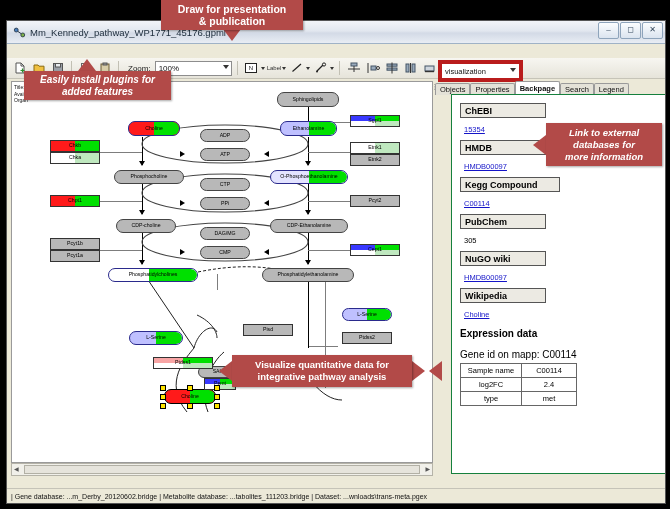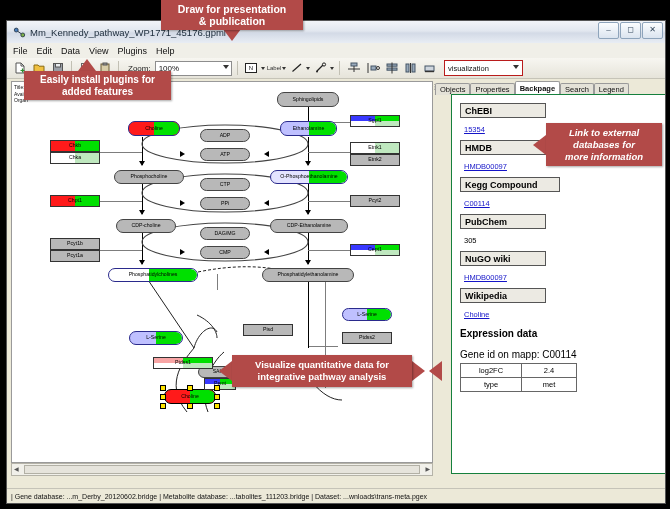--- a/index.html
+++ b/index.html
@@ -30,21 +30,21 @@
   .tbtn{width:15px;height:15px;border:1px solid transparent;border-radius:2px;position:relative;
         display:flex;align-items:center;justify-content:center;font-size:9px;color:#444;}
   .sep{width:1px;height:14px;background:#c2c0b4;margin:0 3px;}
   .zoomlbl{font-size:8px;color:#222;margin:0 2px 0 4px;}
   .zoombox{width:72px;height:13px;border:1px solid #8d8d8d;background:#fff;font-size:8px;color:#111;
            display:flex;align-items:center;padding-left:3px;position:relative;}
   .zoombox .car{position:absolute;right:2px;top:3px;border-left:3px solid transparent;border-right:3px solid transparent;border-top:4px solid #333;}
   .dd{display:flex;align-items:center;gap:1px;}
   .ddcar{border-left:2.5px solid transparent;border-right:2.5px solid transparent;border-top:3.5px solid #333;}
   .minilbl{font-size:6px;color:#333;}
-  .viz{position:absolute;right:142px;top:39px;width:74px;height:14px;border:1px solid #b91c1c;background:#fff;
+  .viz{position:absolute;right:142px;top:39px;width:74px;height:14px;border:4px solid #b91c1c;background:#fff;
        font-size:7.5px;color:#111;display:flex;align-items:center;padding-left:3px;}
   .viz .car{position:absolute;right:3px;top:4px;border-left:3px solid transparent;border-right:3px solid transparent;border-top:4px solid #333;}
 
   
   .canvas{position:absolute;left:4px;top:60px;width:420px;height:380px;background:#fff;border:1px solid #9a9a9a;overflow:hidden;}
   .corner-meta{position:absolute;left:2px;top:2px;font-size:5px;line-height:6.5px;color:#111;width:34px;}
   .canvas-scroll{position:absolute;left:4px;top:442px;width:420px;height:11px;background:#f1f0ea;border:1px solid #b5b3a8;}
   .canvas-scroll .thumb{position:absolute;left:12px;top:1px;width:394px;height:7px;background:#e6e4dc;border:1px solid #b2b0a5;}
   .canvas-scroll .ar{position:absolute;top:1px;font-size:6px;color:#555;}
 
@@ -117,28 +117,20 @@
         <line x1="5.8" y1="6.5" x2="10.2" y2="9.6" stroke="#234" stroke-width="1.2"></line>
       </svg>
       <div class="tb-text">Mm_Kennedy_pathway_WP1771_45176.gpml</div>
       <div class="tb-btns">
         <span>–</span>
         <span>◻</span>
         <span>✕</span>
       </div>
     </div>
 
-    <div class="menubar">
-      <div>File</div>
-      <div>Edit</div>
-      <div>Data</div>
-      <div>View</div>
-      <div>Plugins</div>
-      <div>Help</div>
-    </div>
 
     <div class="toolbar">
       <div class="tbtn">
         <svg width="12" height="12" viewBox="0 0 12 12">
             <path d="M2 1h5l3 3v7H2z" fill="#fff" stroke="#555"></path>
             <path d="M7 1v3h3" fill="none" stroke="#555"></path>
             <path d="M8.5 6.5v4M6.5 8.5h4" stroke="#2a8f2a" stroke-width="1.2"></path>
           </svg>
       </div>
       <div class="tbtn">
@@ -521,20 +513,24 @@
           <a class="dblink" href="#">HMDB00097</a>
 
           <div class="dbbox">Wikipedia</div>
           <a class="dblink" href="#">Choline</a>
 
           <div class="exptitle">Expression data</div>
           <div class="geneid">Gene id on mapp: C00114</div>
 
           <table class="exptable">
             <tbody>
+                <tr>
+              <td class="k">Sample name</td>
+              <td class="v">C00114</td>
+            </tr>
             <tr>
               <td class="k">log2FC</td>
               <td class="v">2.4</td>
             </tr>
             <tr>
               <td class="k">type</td>
               <td class="v">met</td>
             </tr>
           </tbody>
             </table>
@@ -549,21 +545,21 @@
   </div>
 
   <div class="callout" style="left:161px;top:0px;width:142px;height:30px;font-size:10.5px;">
     <div class="ctext">
       <div>Draw for presentation</div>
       <div>&amp; publication</div>
     </div>
   </div>
   <div class="ctri-down" style="left:223px;top:29px;"></div>
 
-  <div class="callout" style="left:24px;top:71px;width:147px;height:29px;font-size:10px;">
+  <div class="callout" style="left:24px;top:71px;width:147px;height:29px;font-size:10px;font-style:italic;">
     <div class="ctext">
       <div>Easily install plugins for</div>
       <div>added features</div>
     </div>
   </div>
   <div class="ctri-up" style="left:78px;top:59px;"></div>
 
   <div class="callout" style="left:546px;top:123px;width:116px;height:43px;font-size:9.5px;font-style:italic;">
     <div class="ctext">
       <div>Link  to external</div>

